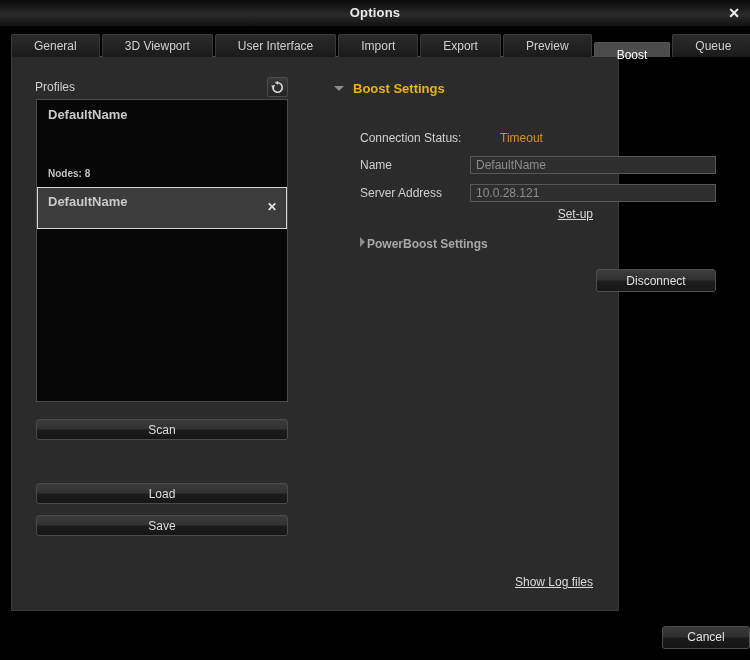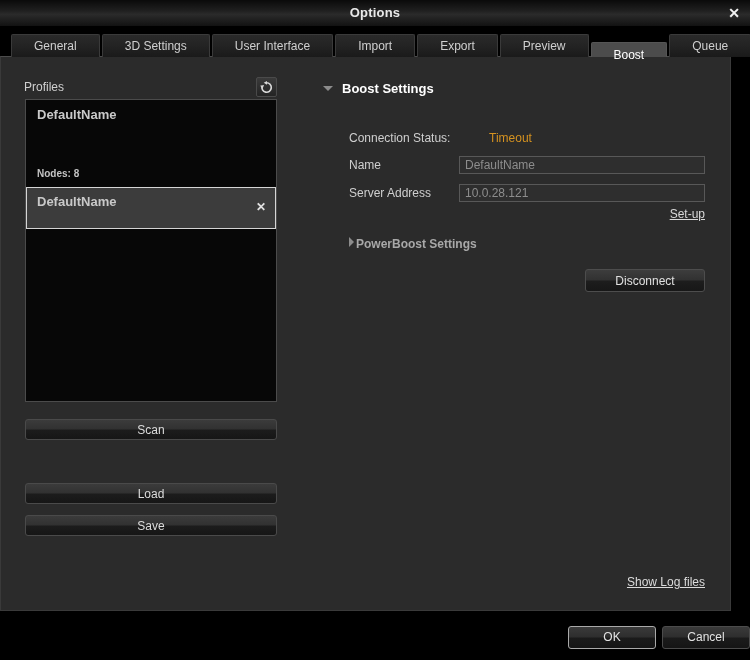--- a/index.html
+++ b/index.html
@@ -90,23 +90,23 @@
     background: #4c4c4c;
     color: #ffffff;
     border-color: #555;
     height: 15px;
     line-height: 25px;
   }
 
   
   #content {
     position: absolute;
-    left: 0;
+    left: 11px;
     top: 56px;
-    width: 731px;
+    width: 608px;
     height: 555px;
     background: #2b2b2b;
     border: 1px solid #3a3a3a;
     border-top: 1px solid #4c4c4c;
     box-sizing: border-box;
   }
 
   
   #profiles-label {
     position: absolute;
@@ -207,21 +207,21 @@
     left: 322px;
     top: 24px;
     display: flex;
     align-items: center;
     gap: 9px;
     cursor: pointer;
   }
   #boost-header .section-title {
     font-size: 13px;
     font-weight: bold;
-    color: #ffffff;
+    color: #eab308;
   }
   .tri-down {
     width: 0; height: 0;
     border-left: 5px solid transparent;
     border-right: 5px solid transparent;
     border-top: 5px solid #8c8c8c;
   }
   .tri-right {
     width: 0; height: 0;
     border-top: 5px solid transparent;
@@ -341,21 +341,21 @@
 
 <div id="window">
 
   <div id="titlebar">
     <div id="title-text">Options</div>
     <div id="close-window">✕</div>
   </div>
 
   <div id="tabstrip">
     <div class="tab">General</div>
-    <div class="tab">3D Settings</div>
+    <div class="tab">3D Viewport</div>
     <div class="tab">User Interface</div>
     <div class="tab">Import</div>
     <div class="tab">Export</div>
     <div class="tab">Preview</div>
     <div class="tab active">Boost</div>
     <div class="tab">Queue</div>
   </div>
 
   <div id="content">
 
@@ -403,16 +403,15 @@
     <div id="powerboost-header">
       <span class="tri-right"></span>
       <span class="section-title">PowerBoost Settings</span>
     </div>
 
     <div id="disconnect-button">Disconnect</div>
 
     <div id="showlog-link">Show Log files</div>
   </div>
 
-  <div class="footer-button" id="btn-ok">OK</div>
   <div class="footer-button" id="btn-cancel">Cancel</div>
 
 </div>
 
 </body></html>

